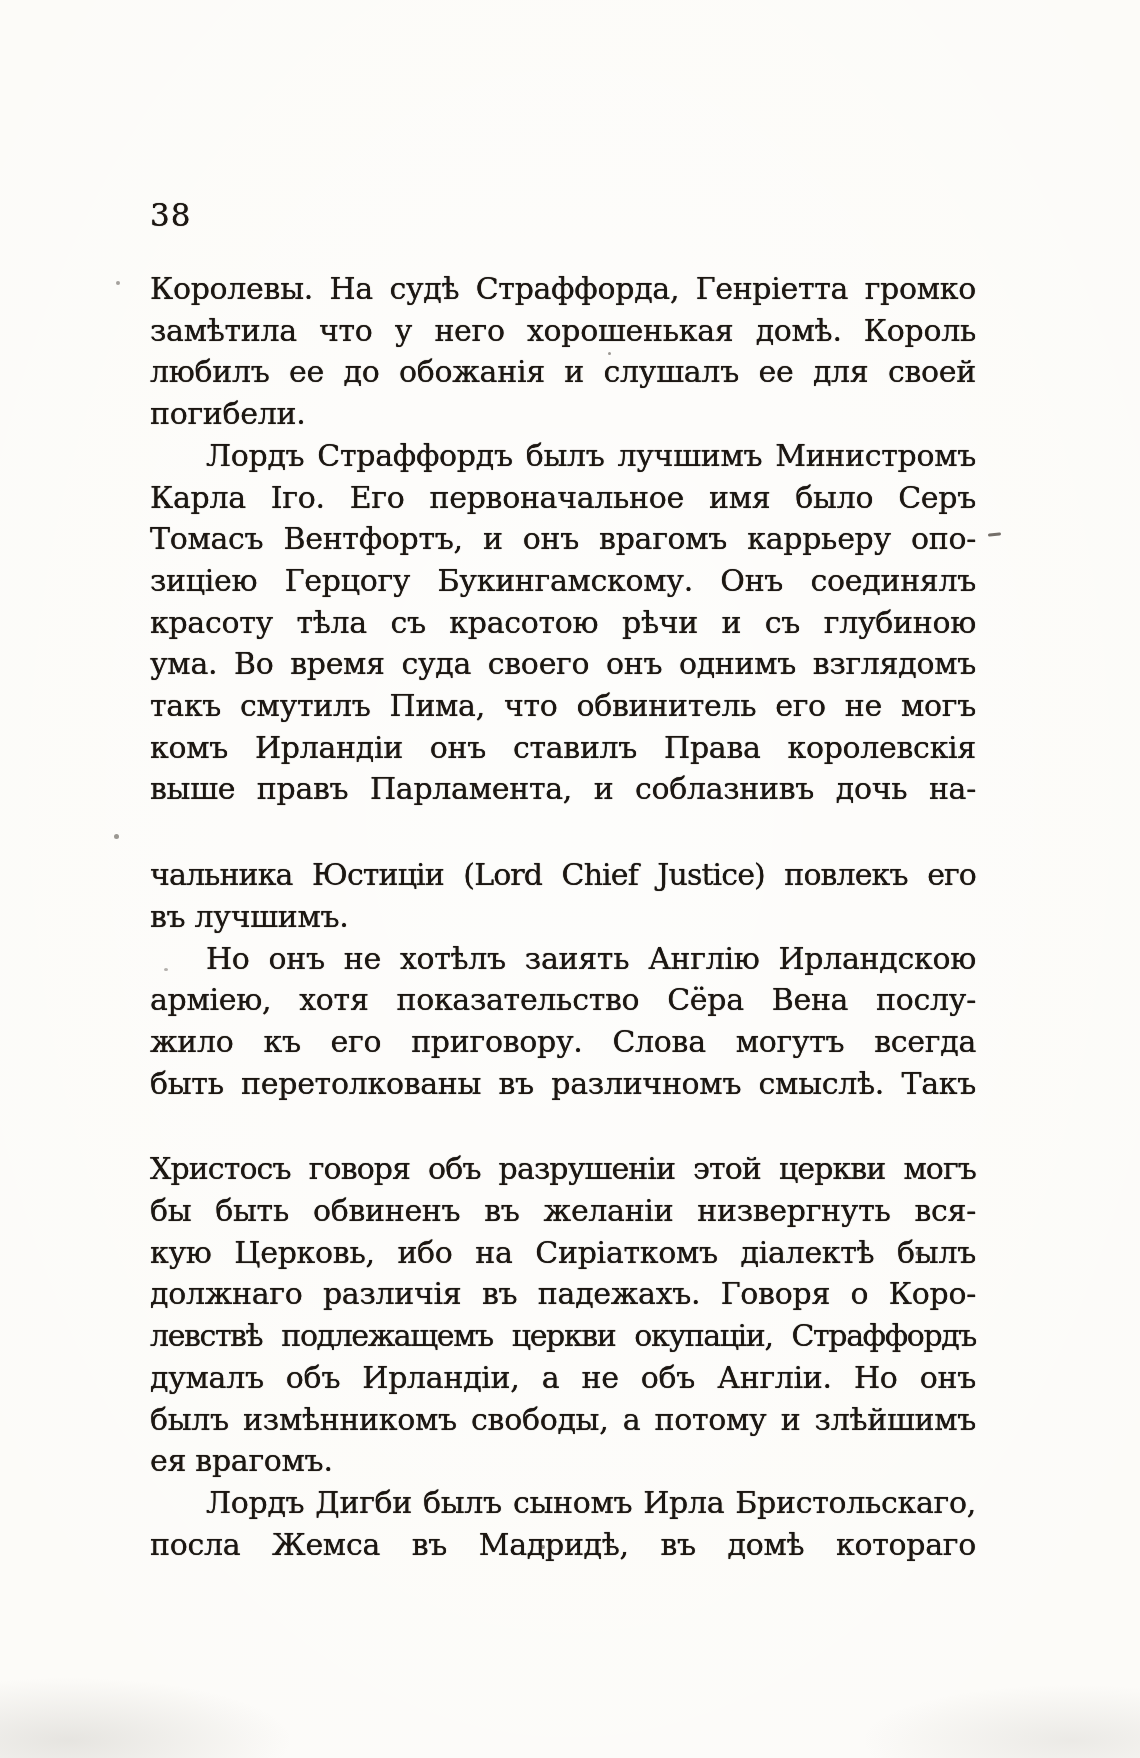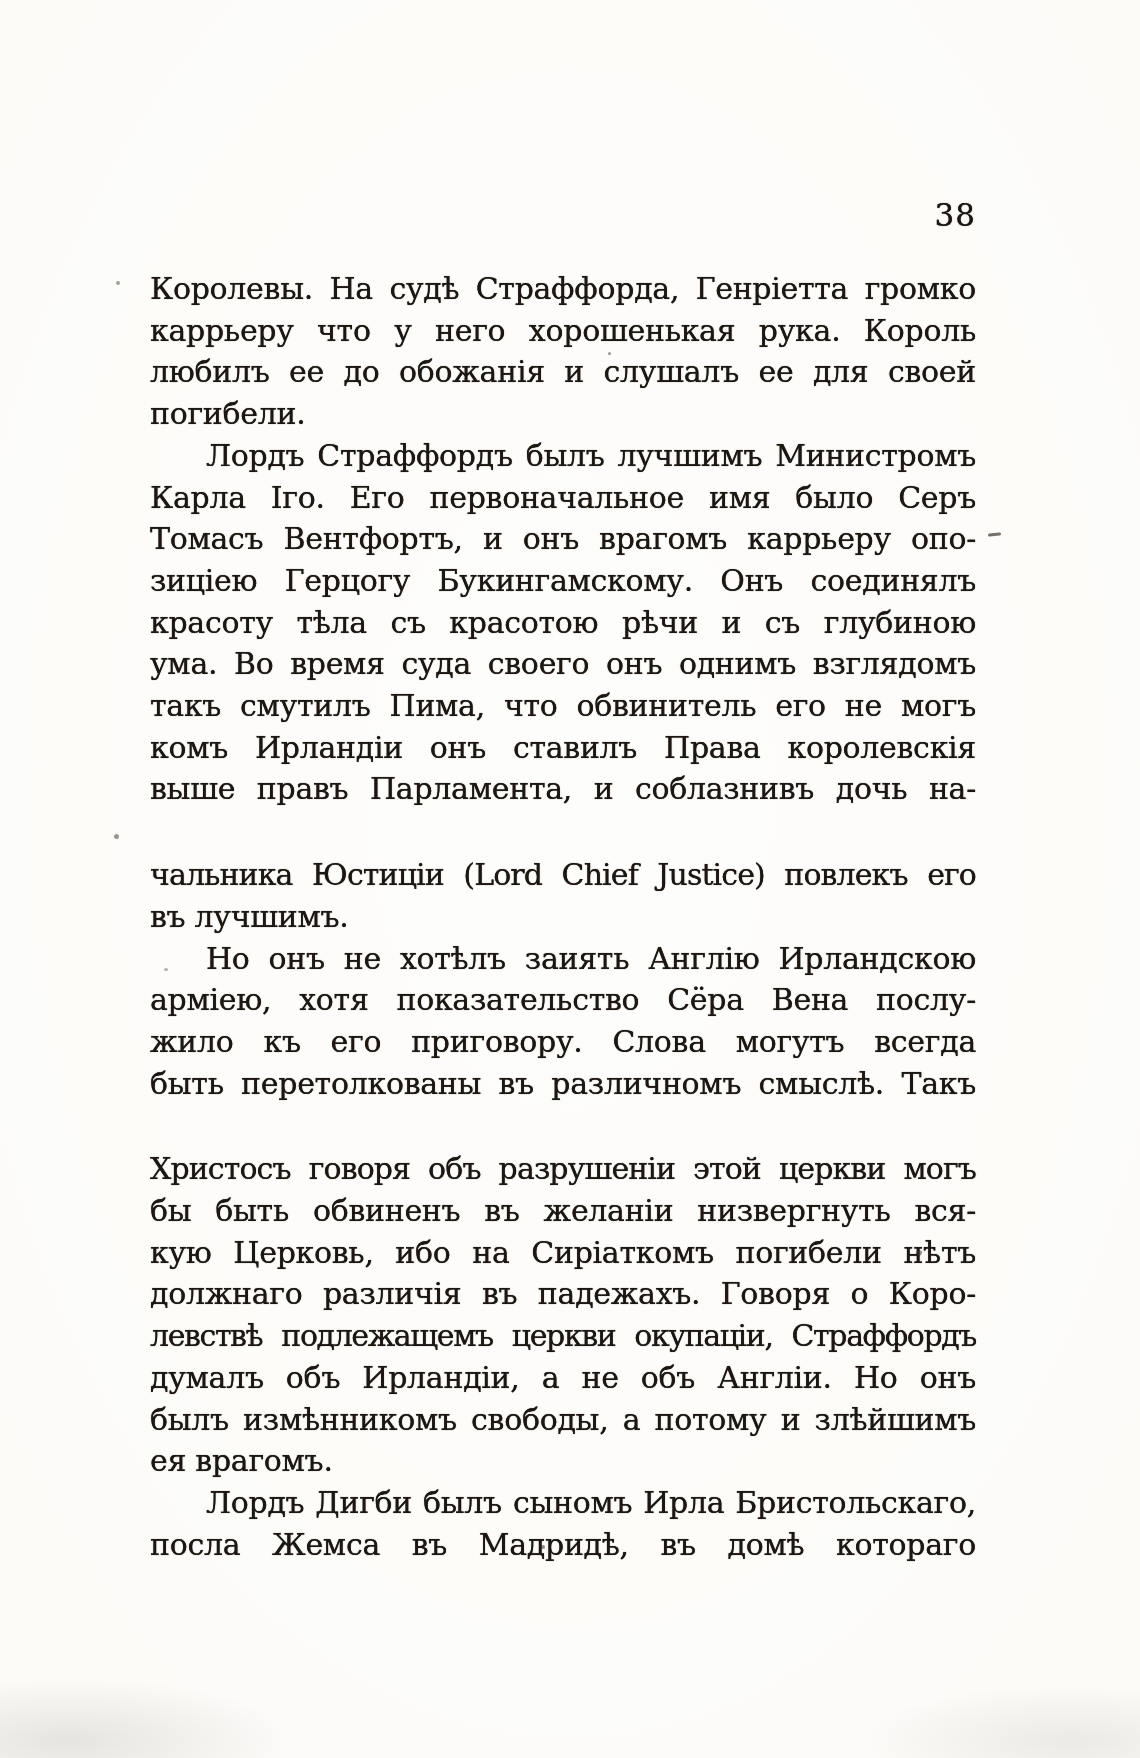--- a/index.html
+++ b/index.html
@@ -15,21 +15,21 @@
     background:
       radial-gradient(ellipse 320px 90px at 6% 99%, rgba(115,110,100,.16), transparent 70%),
       radial-gradient(ellipse 300px 80px at 94% 99%, rgba(115,110,100,.12), transparent 70%),
       radial-gradient(ellipse 900px 1400px at 50% 45%, rgba(255,255,255,.5), transparent 90%),
       var(--paper, #fcfbf8);
     color: var(--ink, #1c1712);
   }
   .page-number {
     position: absolute;
     top: 196px; left: 150px; width: 826px;
-    text-align: right;
+    text-align: left;
     font-size: 31px; line-height: 38px;
     font-weight: 400;
     letter-spacing: 1px;
     text-shadow: 0 0 0.8px currentColor;
   }
   .text-block {
     position: absolute;
     top: 268px; left: 150px; width: 826px;
     font-size: 30px;
     line-height: 41.7px;
@@ -54,21 +54,21 @@
 </head>
 <body>
 
 <div class="page">
 
   <div class="page-number">38</div>
 
   <div class="text-block">
       <div>
         <div class="line">Королевы. На судѣ Страффорда, Генріетта громко</div>
-        <div class="line">каррьеру что у него хорошенькая рука. Король</div>
+        <div class="line">замѣтила что у него хорошенькая домѣ. Король</div>
         <div class="line">любилъ ее до обожанія и слушалъ ее для своей</div>
         <div class="line endline">погибели.</div>
       </div>
       <div>
         <div class="line indent">Лордъ Страффордъ былъ лучшимъ Министромъ</div>
         <div class="line">Карла Іго. Его первоначальное имя было Серъ</div>
         <div class="line">Томасъ Вентфортъ, и онъ врагомъ каррьеру опо-</div>
         <div class="line">зиціею Герцогу Букингамскому. Онъ соединялъ</div>
         <div class="line">красоту тѣла съ красотою рѣчи и съ глубиною</div>
         <div class="line">ума. Во время суда своего онъ однимъ взглядомъ</div>
@@ -78,21 +78,21 @@
         <div class="line t1">чальника Юстиціи (Lord Chief Justice) повлекъ его</div>
         <div class="line endline">въ лучшимъ.</div>
       </div>
       <div>
         <div class="line indent">Но онъ не хотѣлъ заиять Англію Ирландскою</div>
         <div class="line">арміею, хотя показательство Сёра Вена послу-</div>
         <div class="line">жило къ его приговору. Слова могутъ всегда</div>
         <div class="line">быть перетолкованы въ различномъ смыслѣ. Такъ</div>
         <div class="line t1">Христосъ говоря объ разрушеніи этой церкви могъ</div>
         <div class="line">бы быть обвиненъ въ желаніи низвергнуть вся-</div>
-        <div class="line">кую Церковь, ибо на Сиріаткомъ погибели нѣтъ</div>
+        <div class="line">кую Церковь, ибо на Сиріаткомъ діалектѣ былъ</div>
         <div class="line">должнаго различія въ падежахъ. Говоря о Коро-</div>
         <div class="line t2">левствѣ подлежащемъ церкви окупаціи, Страффордъ</div>
         <div class="line">думалъ объ Ирландіи, а не объ Англіи. Но онъ</div>
         <div class="line">былъ измѣнникомъ свободы, а потому и злѣйшимъ</div>
         <div class="line endline">ея врагомъ.</div>
       </div>
       <div>
         <div class="line indent">Лордъ Дигби былъ сыномъ Ирла Бристольскаго,</div>
         <div class="line">посла Жемса въ Мадридѣ, въ домѣ котораго</div>
       </div>

